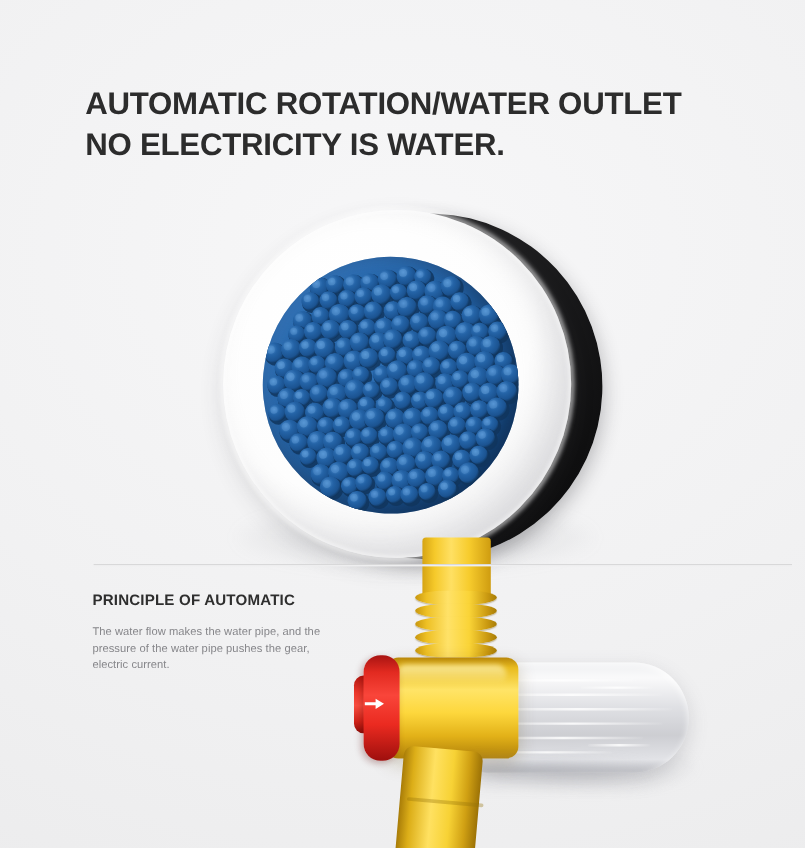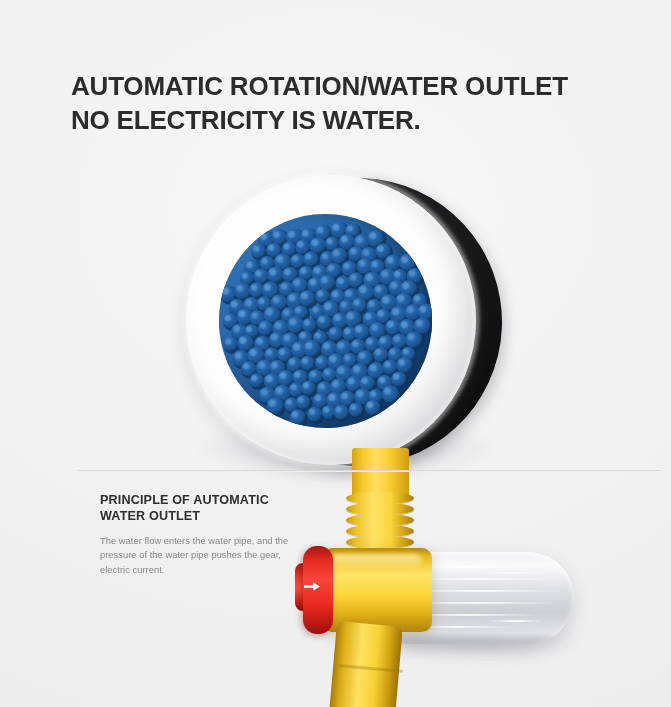--- a/index.html
+++ b/index.html
@@ -41,21 +41,21 @@
     left: 78px;
     top: 470px;
     width: 582px;
     height: 2px;
     background: linear-gradient(to bottom, #d8d8d9 0%, #d8d8d9 50%, #eeeeef 50%, #eeeeef 100%);
   }
 
   
   .caption {
     position: absolute;
-    left: 100px;
+    left: 77px;
     top: 493px;
     width: 230px;
   }
   .caption-title {
     color: #2e2e2e;
     font-size: 12.6px;
     font-weight: bold;
     line-height: 15.5px;
     letter-spacing: 0.15px;
   }
@@ -894,22 +894,21 @@
     <div class="handle-shadow"></div>
     <div class="handle"></div>
     <div class="handle-seam"></div>
   </div>
 
   <div class="divider"></div>
 
   <div class="caption">
     <div class="caption-title">
       <span class="ln">PRINCIPLE OF AUTOMATIC</span>
-      <span class="ln">WATER OUTLET</span>
     </div>
     <div class="caption-body">
-      <span class="ln">The water flow enters the water pipe, and the</span>
+      <span class="ln">The water flow makes the water pipe, and the</span>
       <span class="ln">pressure of the water pipe pushes the gear,</span>
       <span class="ln">electric current.</span>
     </div>
   </div>
 
 </div>
 
 </body></html>

